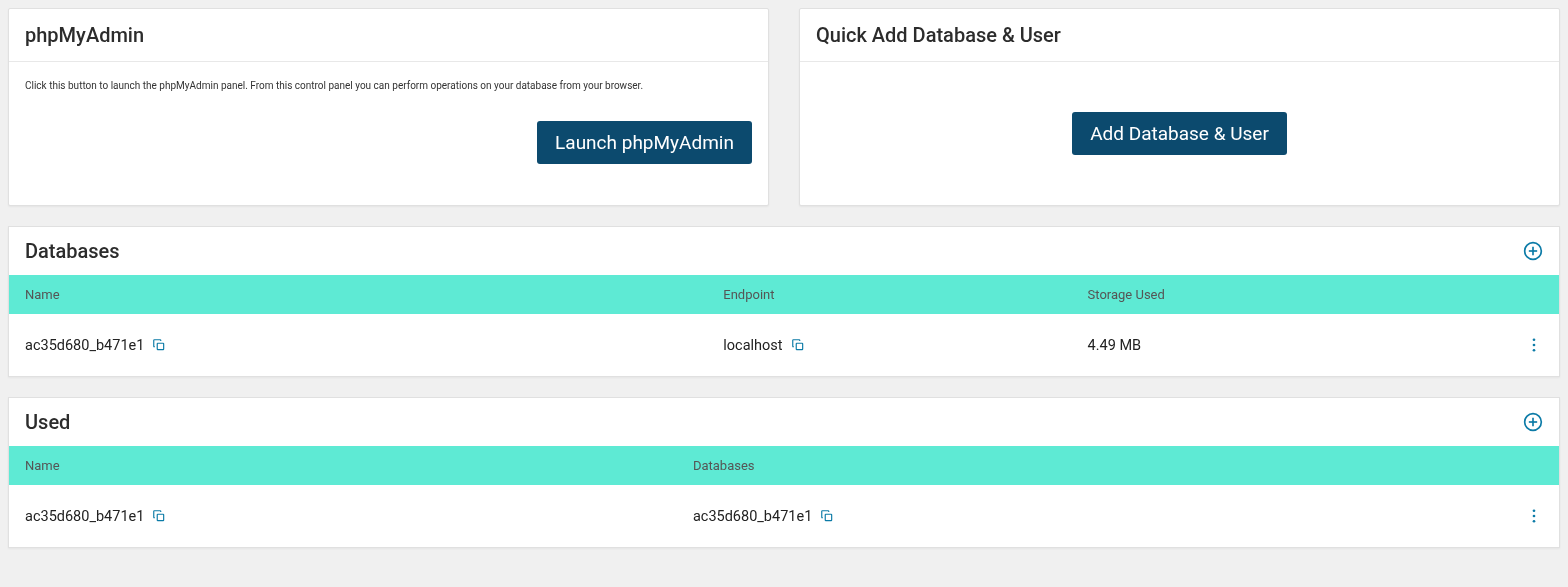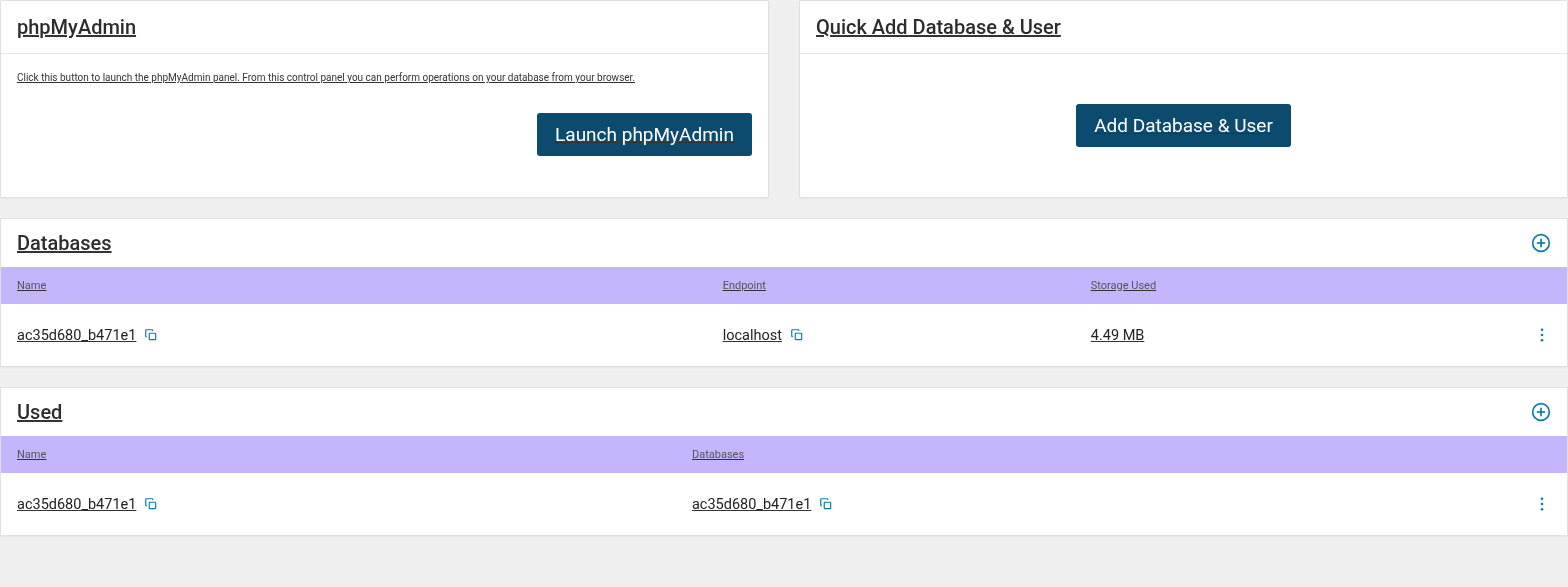--- a/index.html
+++ b/index.html
@@ -7,22 +7,21 @@
       margin: 0;
       padding: 0;
     }
     body {
       font-family: -apple-system, BlinkMacSystemFont, "Segoe UI", Roboto, "Helvetica Neue", Arial, sans-serif;
       background: #f0f0f0;
       color: #333;
       font-size: 14px;
     }
     .container {
-      padding: 0;
-      text-decoration: underline;
+      padding: 8px;
     }
     .top-row {
       display: flex;
       gap: 30px;
       margin-bottom: 20px;
     }
     .card {
       background: #fff;
       border: 1px solid #e0e0e0;
       border-radius: 2px;
@@ -91,23 +90,23 @@
       color: #2c2c2c;
     }
     .add-icon {
       width: 20px;
       height: 20px;
       cursor: pointer;
       color: #0c7ba7;
     }
     .table-header {
       display: flex;
-      background: #c4b5fd;
+      background: #5eead4;
       padding: 12px 16px;
-      font-size: 11px;
+      font-size: 13px;
       color: #555;
     }
     .table-row {
       display: flex;
       padding: 22px 16px;
       align-items: center;
       font-size: 14.5px;
       color: #222;
     }
     .col-name { flex: 0 0 46%; display: flex; align-items: center; gap: 8px; }

